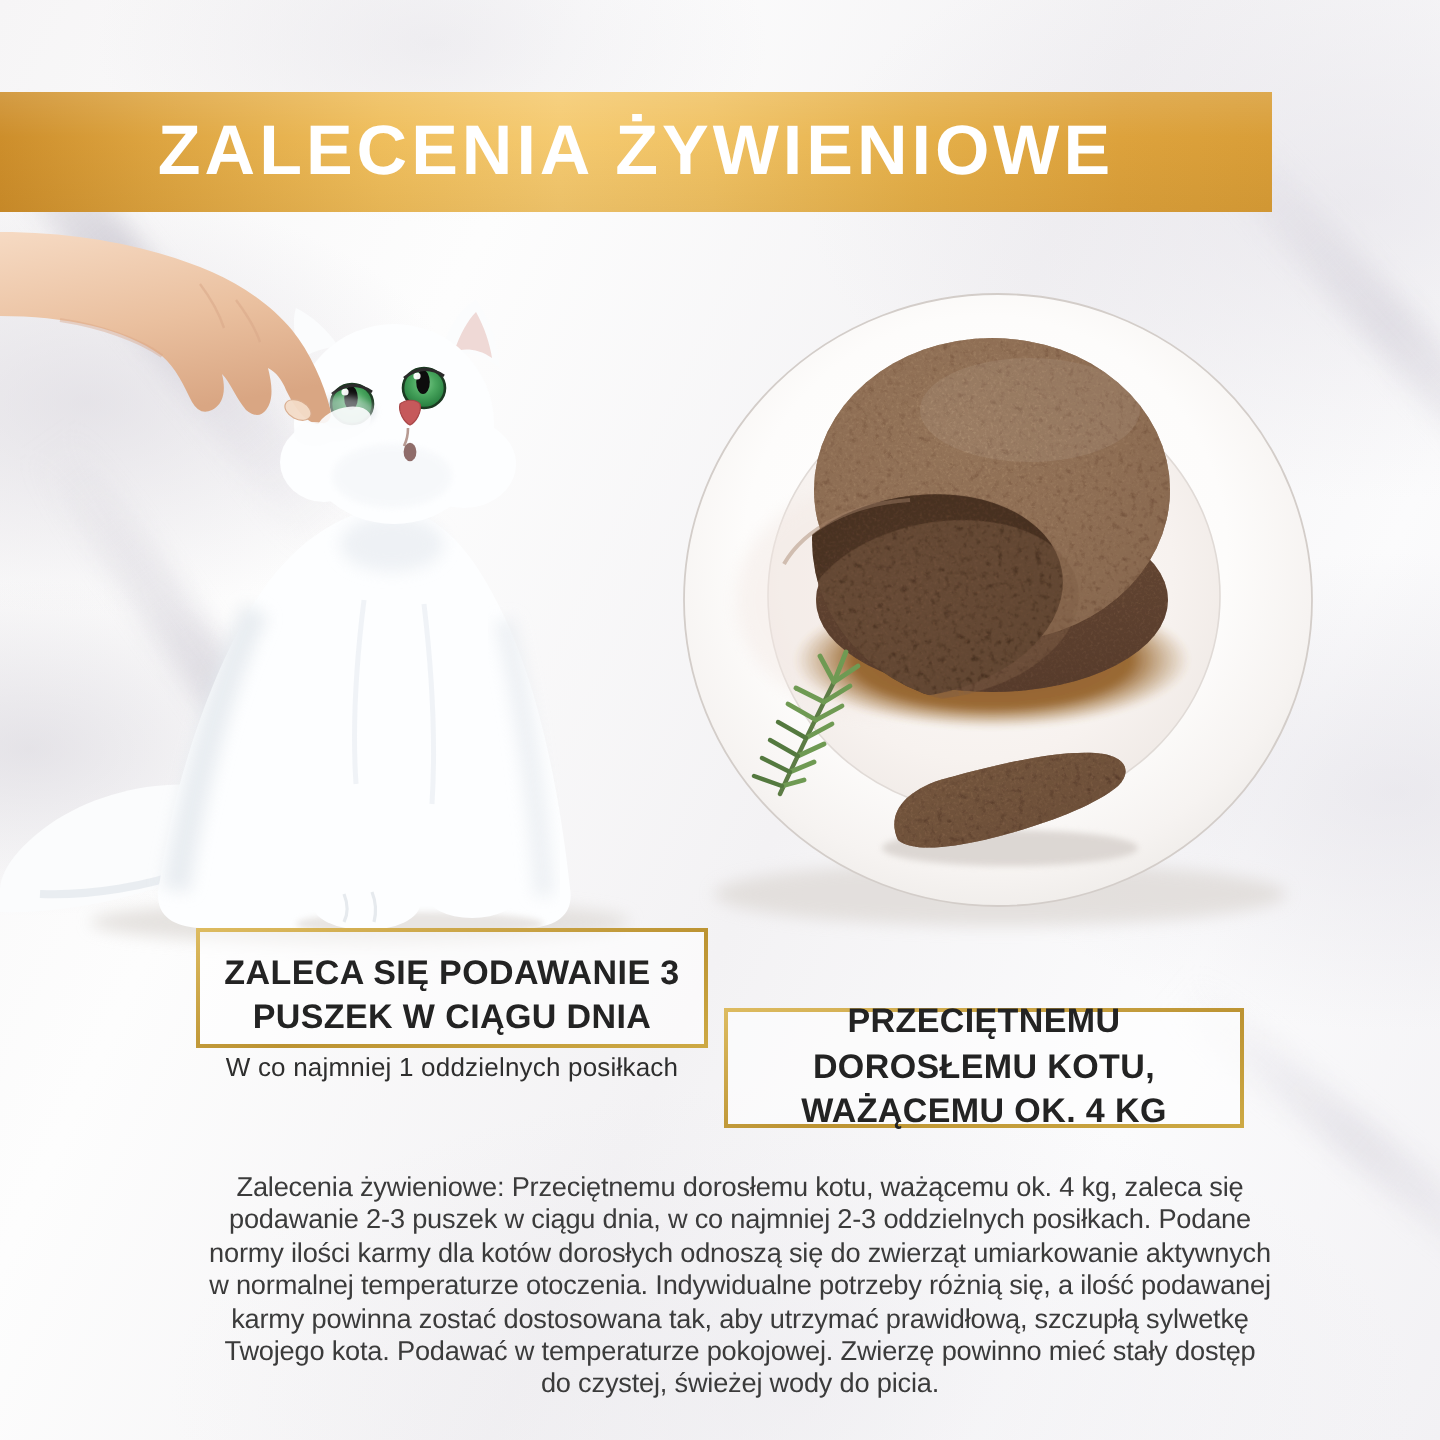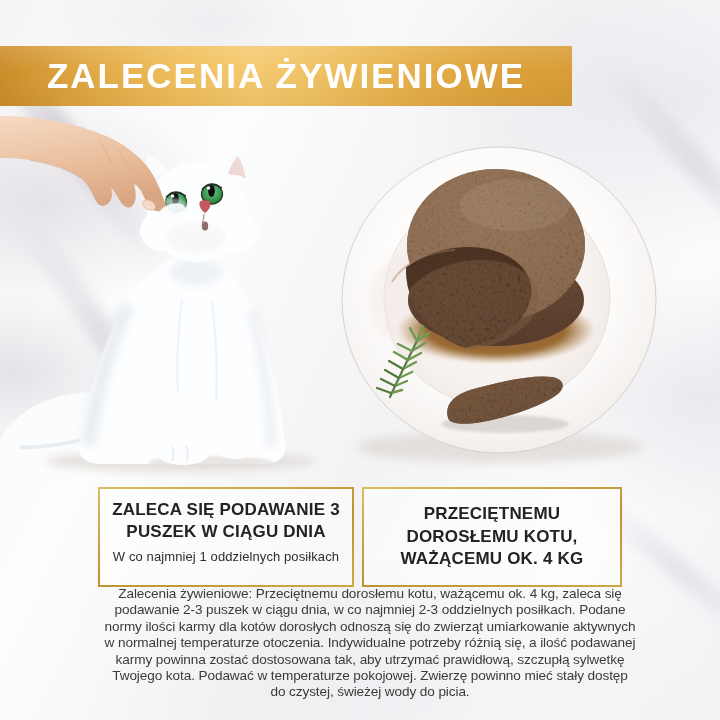--- a/index.html
+++ b/index.html
@@ -24,37 +24,37 @@
   .vein-2 { left:-40px; top:330px; width:300px; height:26px; transform:rotate(55deg);
     background:linear-gradient(90deg,transparent,rgba(192,188,200,.45),transparent); }
   .vein-3 { left:555px; top:150px; width:280px; height:26px; transform:rotate(48deg);
     background:linear-gradient(90deg,transparent,rgba(198,194,206,.40),transparent); }
   .vein-4 { left:560px; top:560px; width:240px; height:22px; transform:rotate(40deg);
     background:linear-gradient(90deg,transparent,rgba(200,196,208,.35),transparent); }
 
   .scene { position:absolute; left:0; top:0; z-index:2; pointer-events:none; }
 
   .banner {
-    position:absolute; left:0; top:46px; width:572px; height:60px; z-index:3;
+    position:absolute; left:0; top:46px; width:636px; height:60px; z-index:3;
     display:flex; align-items:center; justify-content:center;
     background:
       linear-gradient(180deg, rgba(255,255,255,.12) 0%, rgba(255,255,255,0) 38%, rgba(110,65,0,.08) 100%),
       linear-gradient(90deg,#CD8E2B 0%,#DDA440 12%,#EFBE5C 30%,#F5CA70 44%,#F0C264 56%,#E5B04A 72%,#DDA23C 88%,#D99E38 100%);
   }
   .banner-title {
     color:#ffffff; font-size:35px; font-weight:bold; letter-spacing:2px; white-space:nowrap;
   }
 
   .info-box {
-    position:absolute; top:487px; height:100px; z-index:3; text-align:center;
+    position:absolute; top:464px; height:60px; z-index:3; text-align:center;
     border:2px solid; border-image:linear-gradient(165deg,#DDBB60 0%,#BC9332 55%,#CDA944 100%) 1;
     background:rgba(255,255,255,.55);
   }
   .box-left  { left:98px;  width:256px; padding:10px 8px 0 8px; }
-  .box-right { left:362px; width:260px; padding:0 10px; display:flex; align-items:center; justify-content:center; }
+  .box-right { left:362px; width:260px; padding:0 10px; display:flex; align-items:center; justify-content:center;margin-top:40px; }
   .box-heading { font-weight:bold; color:#232323; font-size:17px; line-height:1.32; letter-spacing:.2px; }
   .box-subheading { margin-top:5px; color:#2e2e2e; font-size:13px; letter-spacing:.1px; }
 
   .footnote {
     position:absolute; left:103px; top:586px; width:534px; z-index:3;
     text-align:center; color:#3b3b3b; font-size:13.6px; line-height:1.2;
     line-height:16.4px; letter-spacing:-.1px;
   }
 </style>
 </head>

